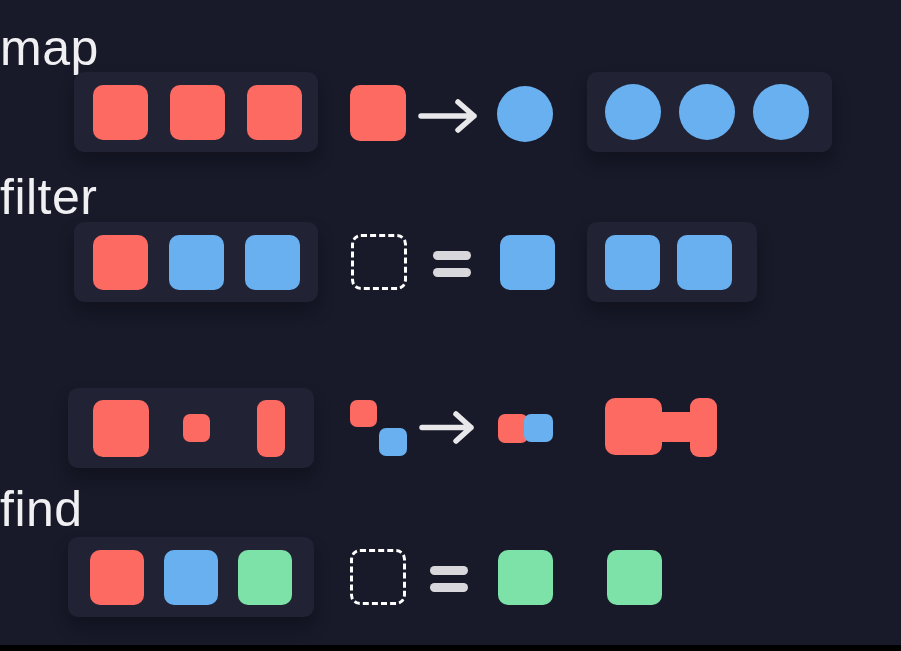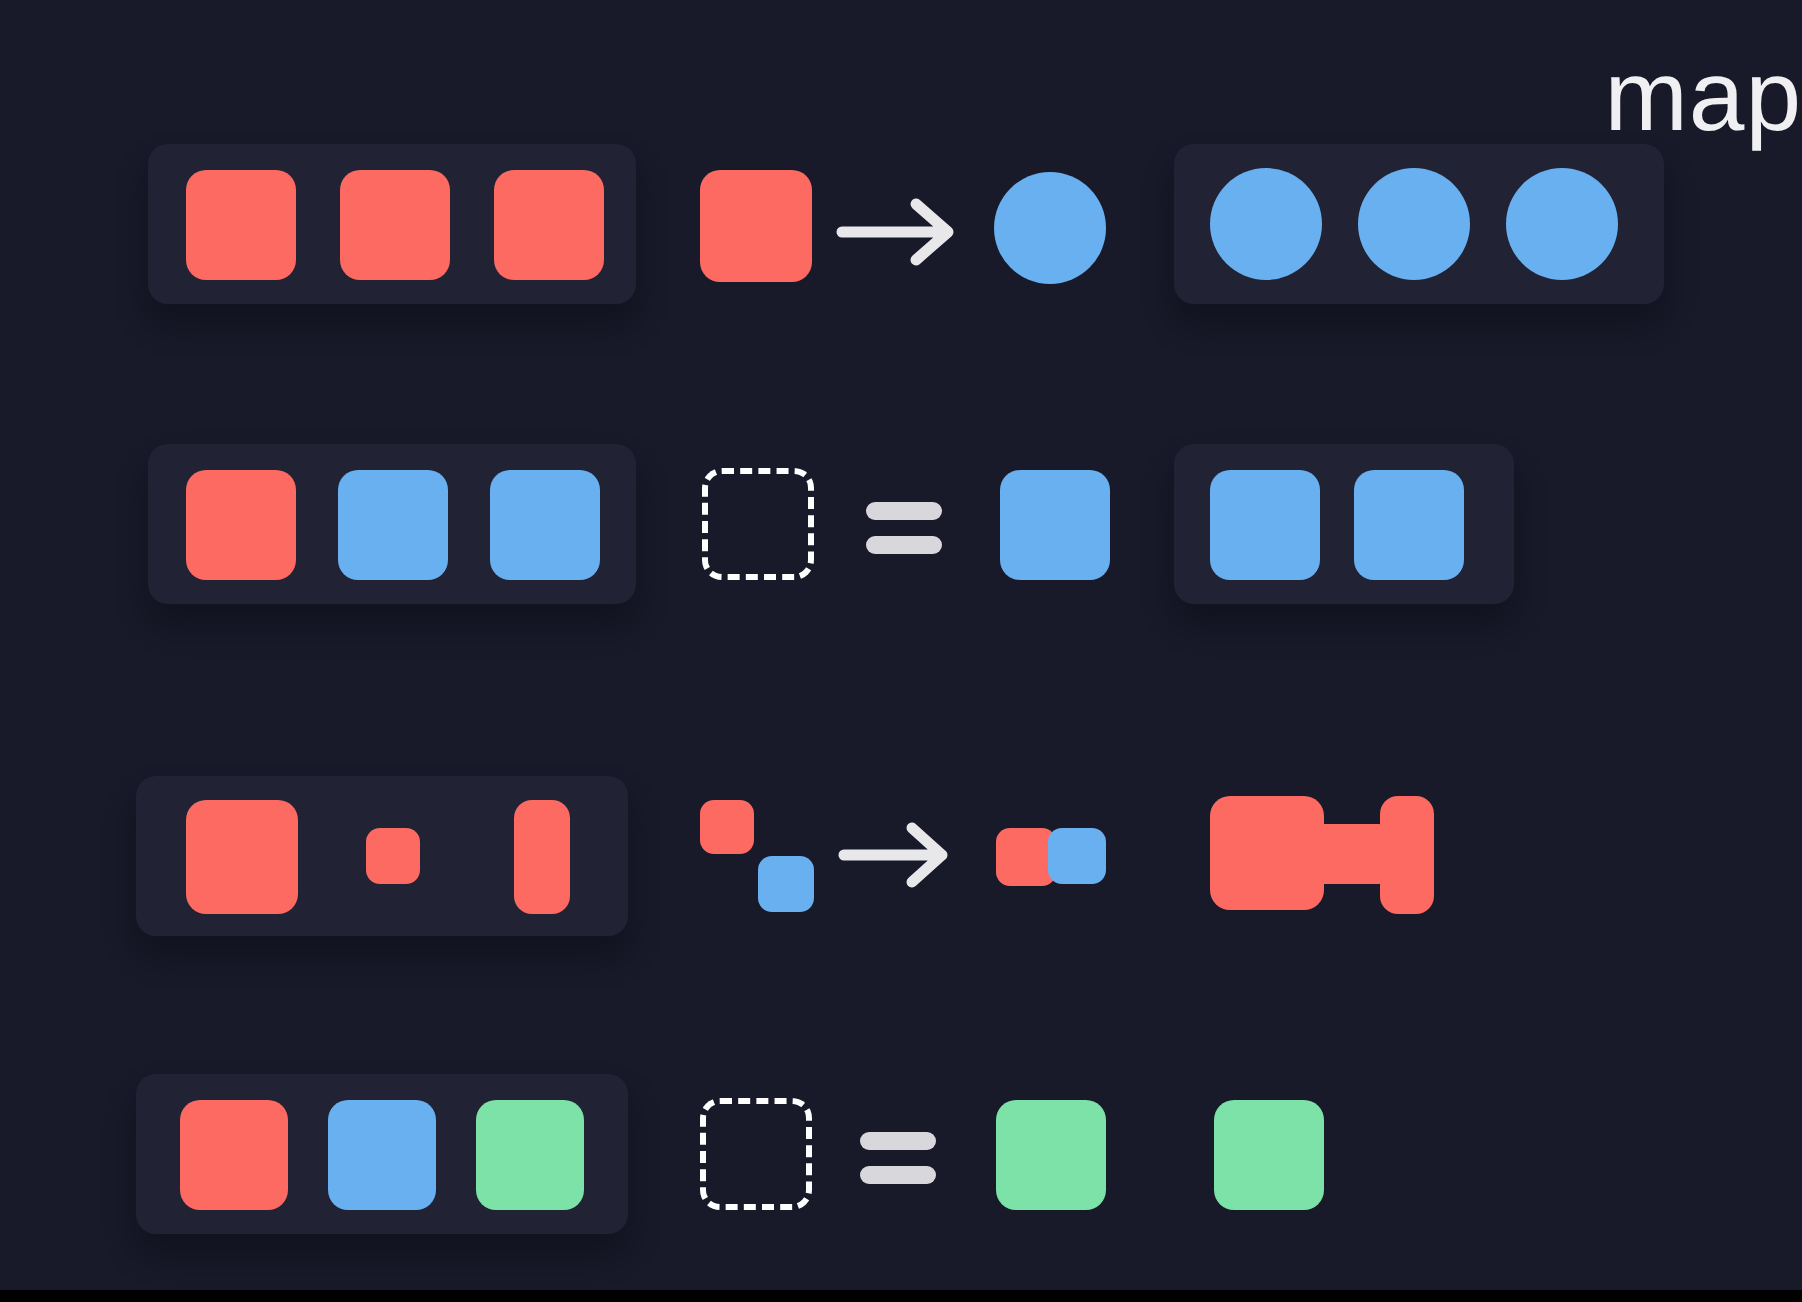--- a/index.html
+++ b/index.html
@@ -6,21 +6,21 @@
   *{box-sizing:border-box;}
   .stage{
     position:relative;
     width:901px;height:651px;
     background:var(--background,#181929);
     overflow:hidden;
     font-family:"Liberation Sans", sans-serif;
   }
   .row-label{
     position:absolute;left:0;width:100%;
-    text-align:right;
+    text-align:left;
     font-size:50px;line-height:1;
     font-weight:400;
     color:var(--text,#f0f0f3);
     letter-spacing:.5px;
     margin:0;
   }
   .label-map{top:23px;}
   .label-filter{top:172px;}
   .label-reduce{top:338px;}
   .label-find{top:484px;}
@@ -118,20 +118,21 @@
   </div>
   <div class="map-to">
       <div class="shape circle blue"></div>
     </div>
   <div class="panel map-output">
       <div class="shape circle blue"></div>
       <div class="shape circle blue"></div>
       <div class="shape circle blue"></div>
     </div>
 
+  <h2 class="row-label label-filter">filter</h2>
   <div class="panel filter-input">
       <div class="shape square red"></div>
       <div class="shape square blue"></div>
       <div class="shape square blue"></div>
     </div>
   <div class="dashed-box filter-dashed"></div>
   <div class="equals filter-equals">
     <div class="bar"></div>
     <div class="bar"></div>
   </div>
@@ -160,20 +161,21 @@
   <div class="reduce-joined">
       <div class="shape square red mini"></div>
       <div class="shape square blue mini"></div>
     </div>
   <div class="reduce-merged">
       <div class="shape part red m-big"></div>
       <div class="shape part red m-conn"></div>
       <div class="shape part red m-tall"></div>
     </div>
 
+  <h2 class="row-label label-find">find</h2>
   <div class="panel find-input">
       <div class="shape square red"></div>
       <div class="shape square blue"></div>
       <div class="shape square green"></div>
     </div>
   <div class="dashed-box find-dashed"></div>
   <div class="equals find-equals">
     <div class="bar"></div>
     <div class="bar"></div>
   </div>

